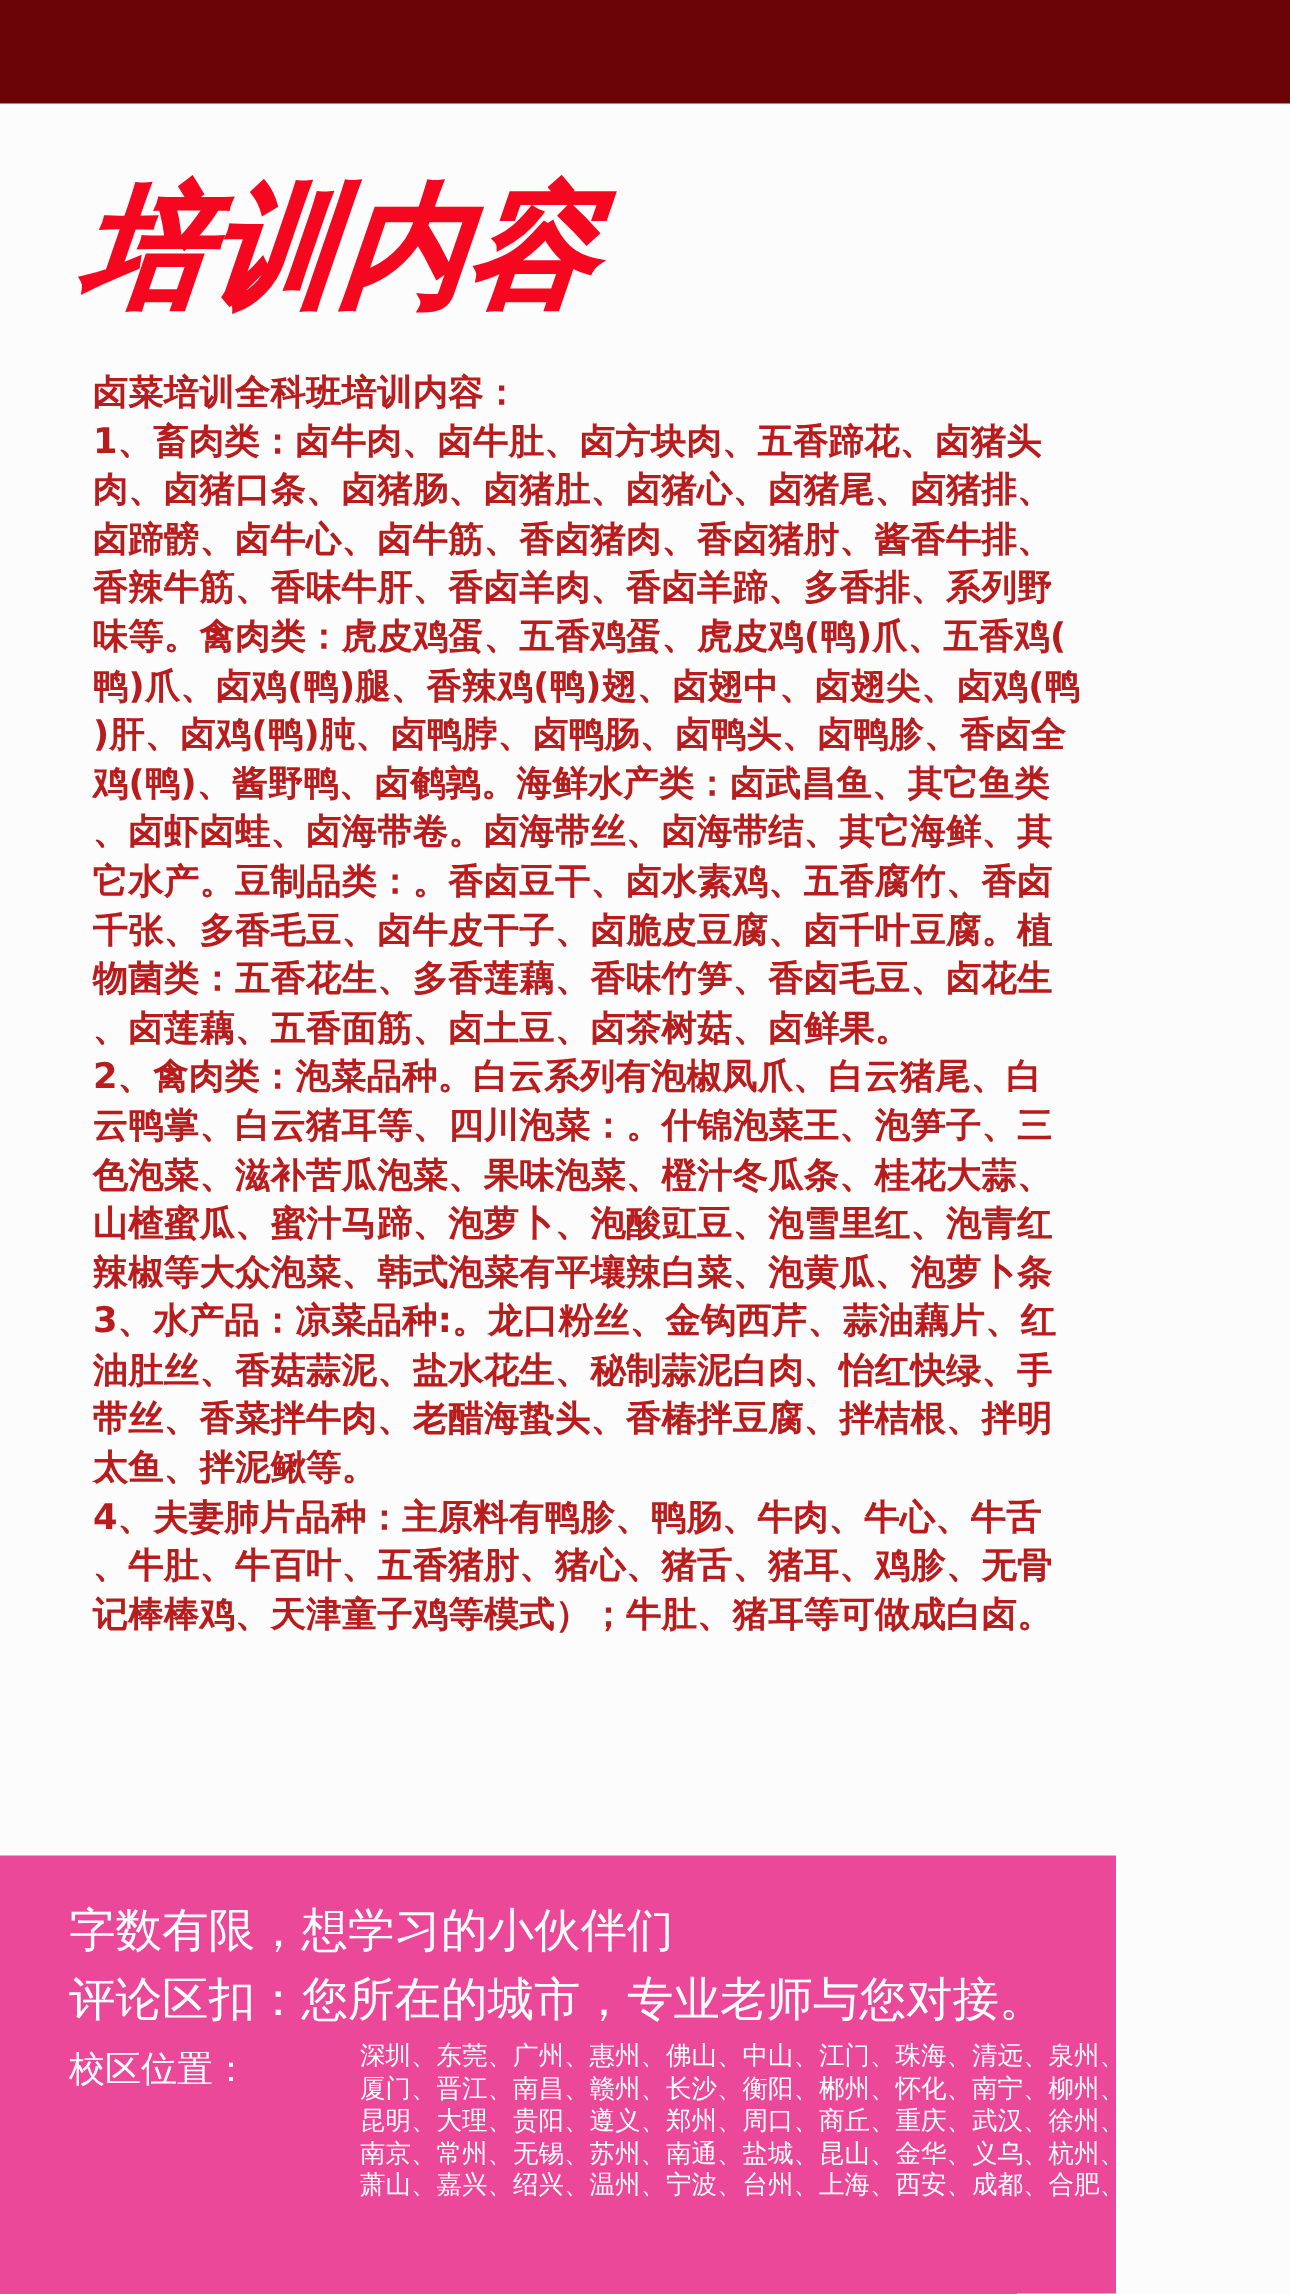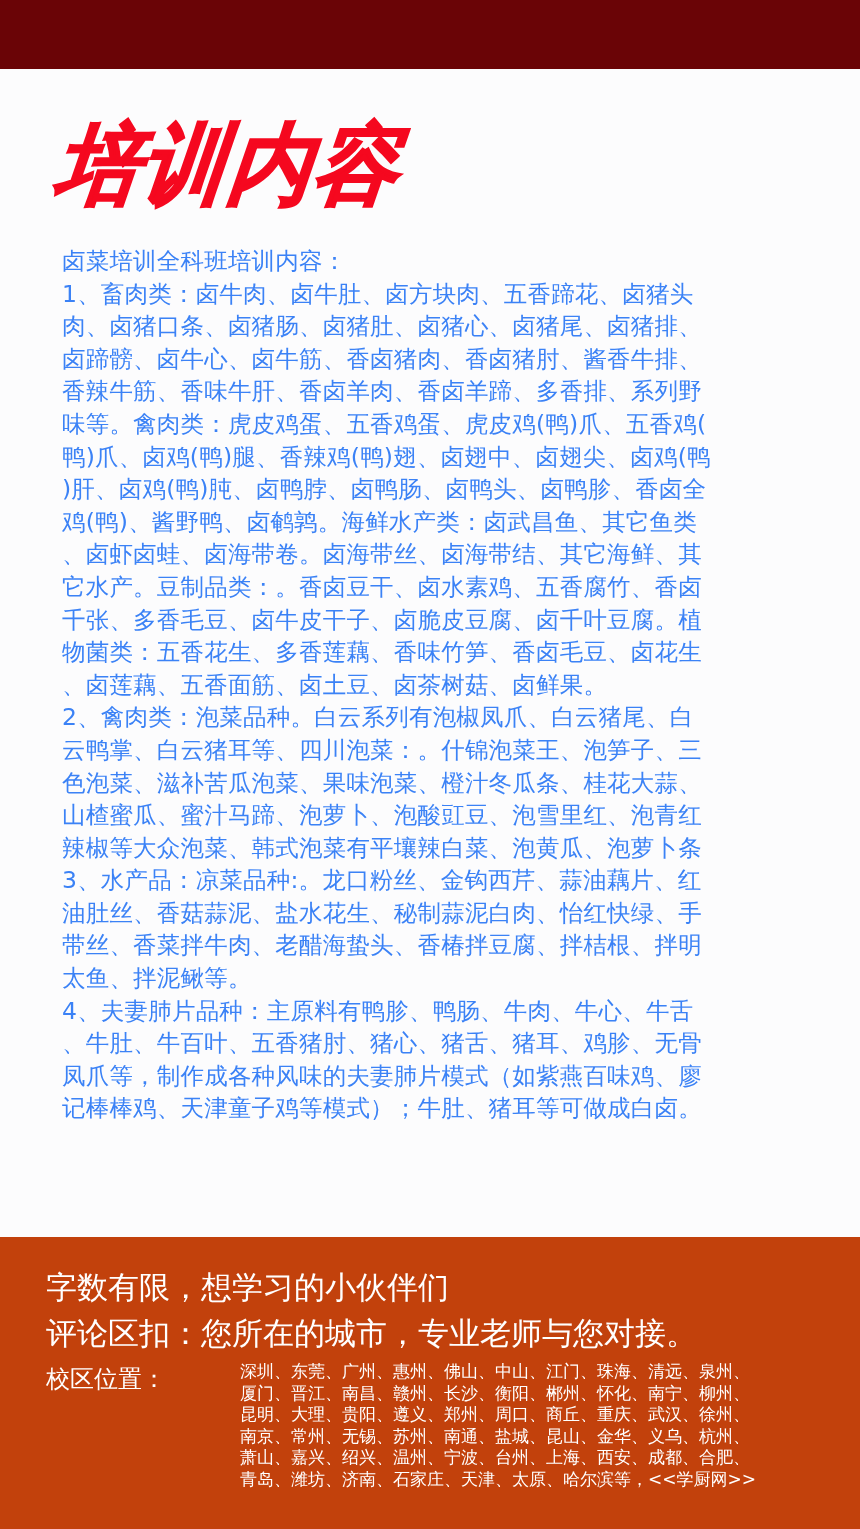--- a/index.html
+++ b/index.html
@@ -19,28 +19,28 @@
     font-weight: bold; font-style: italic;
     font-size: 84px; line-height: 100px;
     color: #f5081f;
     letter-spacing: 2px;
     transform: skewX(-6deg) scaleY(1.05);
     transform-origin: left top;
     -webkit-text-stroke: 2px #f5081f;
   }
   .content {
     position: absolute; left: 62px; top: 245px; width: 740px;
-    font-size: 23.5px; line-height: 32.6px; color: #3b82f6;
-    font-weight: normal;
+    font-size: 23.5px; line-height: 32.6px; color: #b91c1c;
+    font-weight: bold;
     letter-spacing: 0.2px;
   }
   .content .line { white-space: nowrap; height: 32.6px; }
   .footer {
-    position: absolute; left: 0; top: 1237px; width: 860px; height: 292px;
-    background: #c2410c;
+    position: absolute; left: 0; top: 1237px; width: 744px; height: 292px;
+    background: #ec4899;
     color: #ffffff;
   }
   .footer .msg {
     position: absolute; left: 46px; font-size: 31px; line-height: 40px; white-space: nowrap;
   }
   .footer .msg1 { top: 30px; }
   .footer .msg2 { top: 76px; }
   .footer .loc-label {
     position: absolute; left: 46px; top: 122px; font-size: 24px; line-height: 40px; white-space: nowrap;
   }
@@ -76,29 +76,27 @@
   <div class="line">云鸭掌、白云猪耳等、四川泡菜：。什锦泡菜王、泡笋子、三</div>
   <div class="line">色泡菜、滋补苦瓜泡菜、果味泡菜、橙汁冬瓜条、桂花大蒜、</div>
   <div class="line">山楂蜜瓜、蜜汁马蹄、泡萝卜、泡酸豇豆、泡雪里红、泡青红</div>
   <div class="line">辣椒等大众泡菜、韩式泡菜有平壤辣白菜、泡黄瓜、泡萝卜条</div>
   <div class="line">3、水产品：凉菜品种:。龙口粉丝、金钩西芹、蒜油藕片、红</div>
   <div class="line">油肚丝、香菇蒜泥、盐水花生、秘制蒜泥白肉、怡红快绿、手</div>
   <div class="line">带丝、香菜拌牛肉、老醋海蛰头、香椿拌豆腐、拌桔根、拌明</div>
   <div class="line">太鱼、拌泥鳅等。</div>
   <div class="line">4、夫妻肺片品种：主原料有鸭胗、鸭肠、牛肉、牛心、牛舌</div>
   <div class="line">、牛肚、牛百叶、五香猪肘、猪心、猪舌、猪耳、鸡胗、无骨</div>
-  <div class="line">凤爪等，制作成各种风味的夫妻肺片模式（如紫燕百味鸡、廖</div>
   <div class="line">记棒棒鸡、天津童子鸡等模式）；牛肚、猪耳等可做成白卤。</div>
 </div>
 
 <div class="footer">
   <div class="msg msg1">字数有限，想学习的小伙伴们</div>
   <div class="msg msg2">评论区扣：您所在的城市，专业老师与您对接。</div>
   <div class="loc-label">校区位置：</div>
   <div class="cities">
     <div class="line">深圳、东莞、广州、惠州、佛山、中山、江门、珠海、清远、泉州、</div>
     <div class="line">厦门、晋江、南昌、赣州、长沙、衡阳、郴州、怀化、南宁、柳州、</div>
     <div class="line">昆明、大理、贵阳、遵义、郑州、周口、商丘、重庆、武汉、徐州、</div>
     <div class="line">南京、常州、无锡、苏州、南通、盐城、昆山、金华、义乌、杭州、</div>
     <div class="line">萧山、嘉兴、绍兴、温州、宁波、台州、上海、西安、成都、合肥、</div>
-    <div class="line">青岛、潍坊、济南、石家庄、天津、太原、哈尔滨等，&lt;&lt;学厨网&gt;&gt;</div>
   </div>
 </div>
 
 </body></html>

